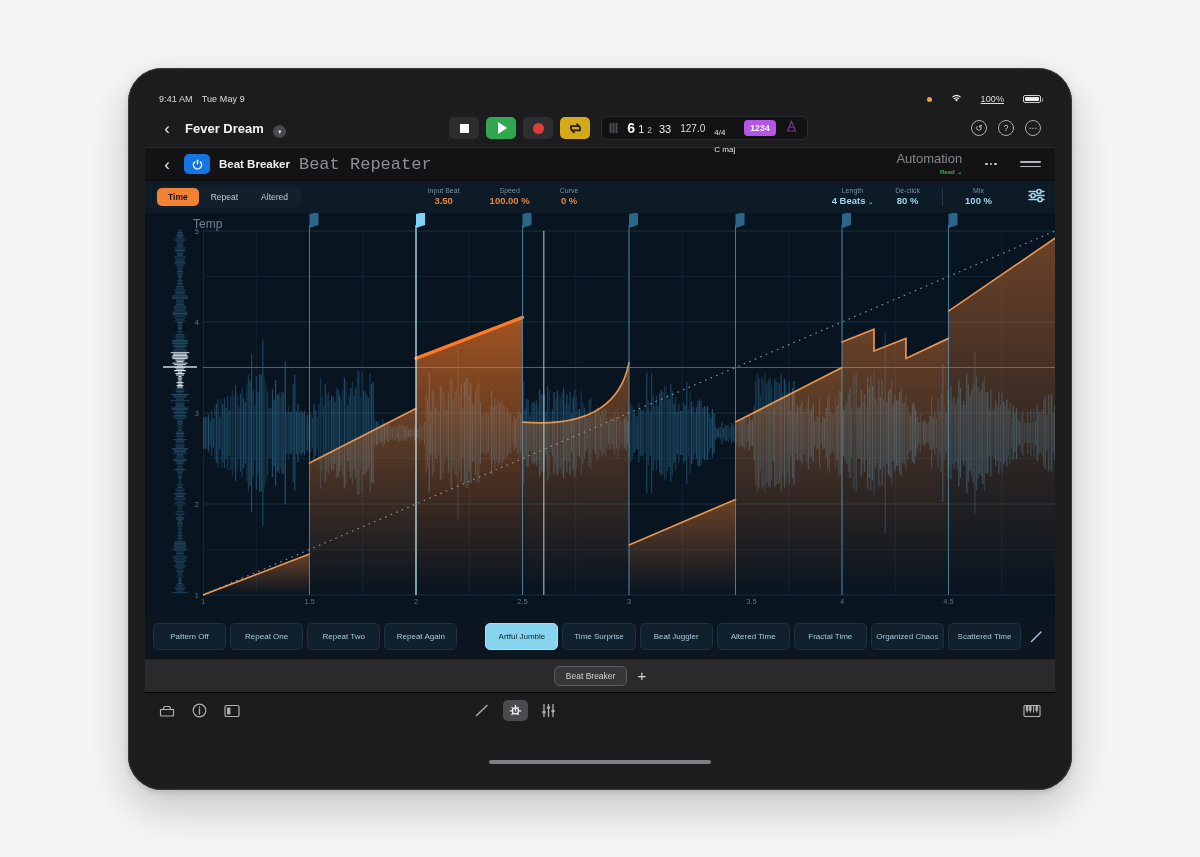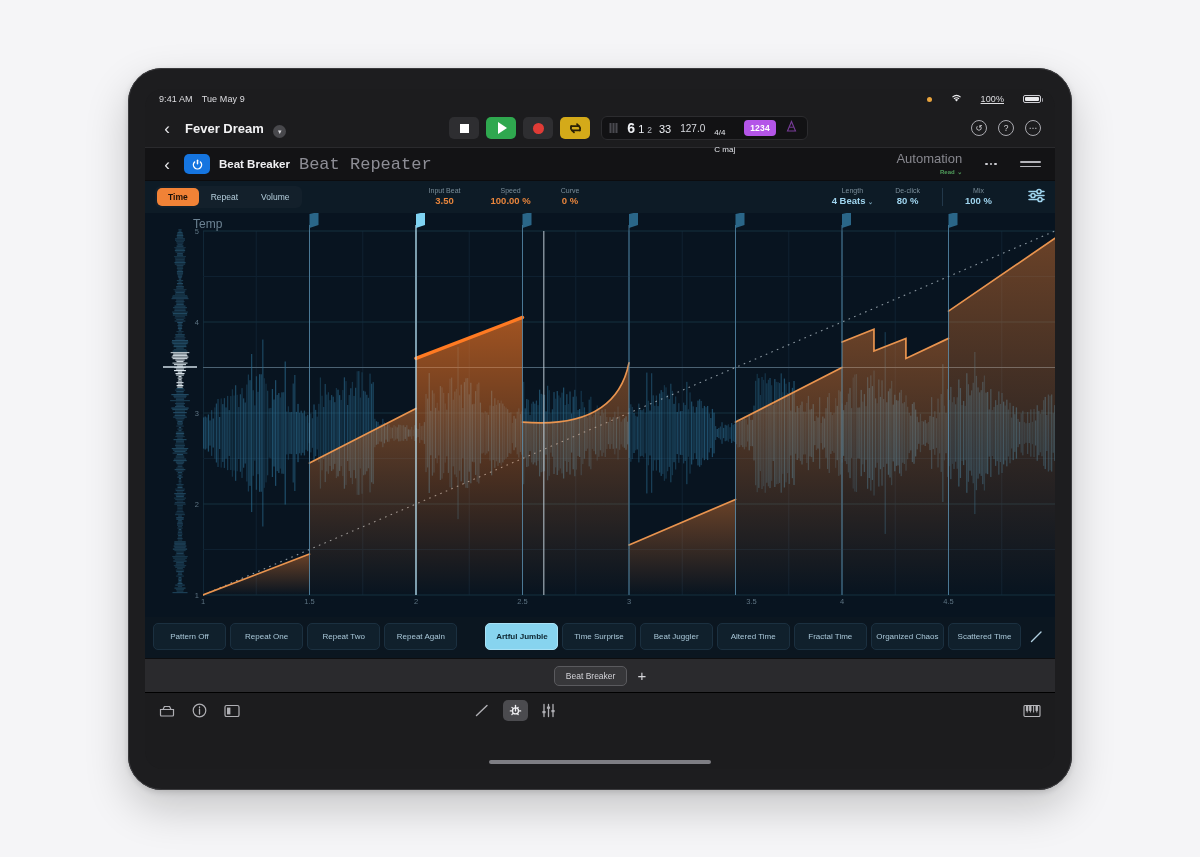--- a/index.html
+++ b/index.html
@@ -203,21 +203,21 @@
     padding: 6px 8px 8px 8px; background: #0b1620;
   }
   .preset {
     flex: 1 1 0; min-width: 0;
     background: #10202c; border: 1px solid #1b3040; border-radius: 5px;
     color: #a9c7d8; font-size: 8px; text-align: center;
     padding: 8px 2px; cursor: pointer; white-space: nowrap;
     overflow: hidden; text-overflow: ellipsis; font-family: inherit;
   }
   .preset.on {
-    background: #87d4ef; border-color: #a9e2f6; color: #0c2430; font-weight: bold; margin-left: 24px;
+    background: #87d4ef; border-color: #a9e2f6; color: #0c2430; font-weight: normal; margin-left: 24px;
   }
   .pencil { width: 22px; flex: 0 0 22px; display:flex; justify-content:center; cursor:pointer; }
 
   
   .slotrow {
     height: 34px; background: #2a2a2d; display: flex; align-items: center;
     justify-content: center; gap: 10px;
     border-top: 1px solid #0d0d0f;
   }
   .slot-chip {
@@ -364,21 +364,21 @@
             <i></i>
           </div>
       </div>
 
       <div class="plug-body">
 
         <div class="param-bar">
           <div class="seg">
             <button class="on">Time</button>
             <button>Repeat</button>
-            <button>Volume</button>
+            <button>Altered</button>
           </div>
 
           <div class="pgroup pg-center">
             <div class="pitem">
               <div class="lbl">Input Beat</div>
               <div class="val">3.50</div>
             </div>
             <div class="pitem">
               <div class="lbl">Speed</div>
               <div class="val">100.00 %</div>

